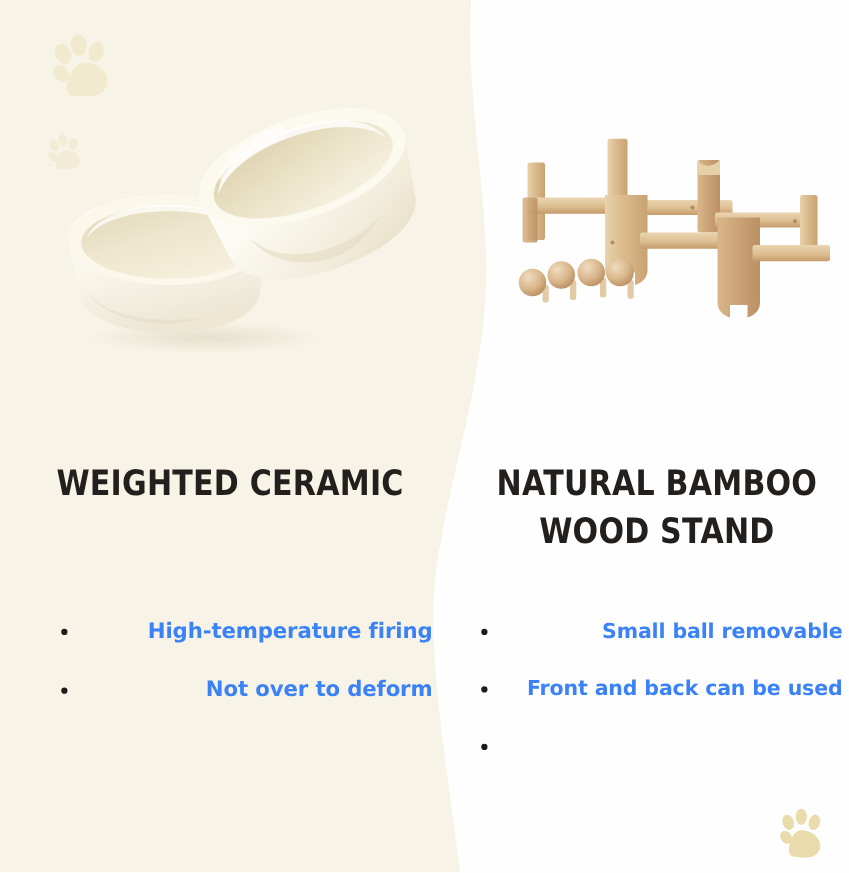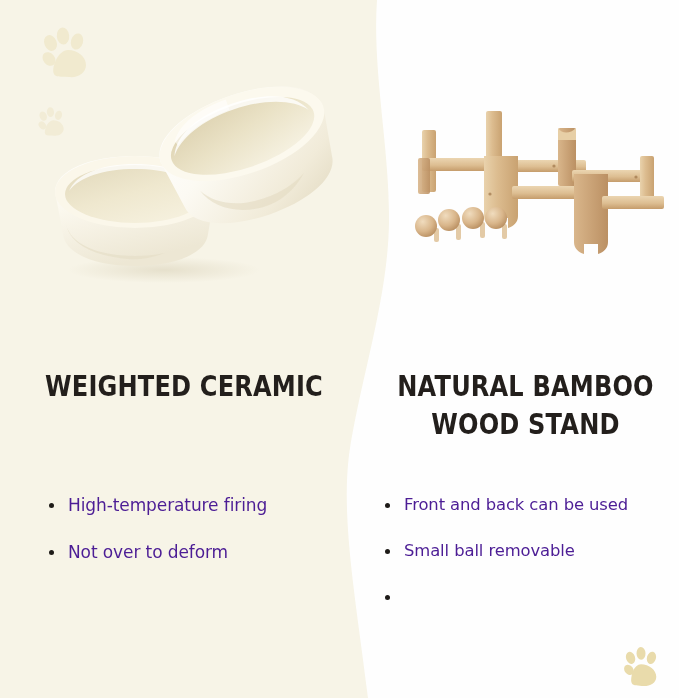--- a/index.html
+++ b/index.html
@@ -74,25 +74,26 @@
   #heading-right .hl {
     display: block;
   }
 
   
   .bullet-list {
     position: absolute;
     margin: 0;
     padding: 0;
     list-style: none;
-    color: #4c1d95;
+    color: #3b82f6;
     font-family: "DejaVu Sans", sans-serif;
     font-size: 17px;
-    font-weight: 400;
+    font-weight: 700;
     letter-spacing: -0.1px;
+    text-align: right;
   }
   #list-left  { left: 46px;  top: 495px; width: 300px; }
   #list-right { left: 382px; top: 495px; width: 292px; }
 
   .bullet-item {
     position: relative;
     padding-left: 22px;
     margin-bottom: 27px;
     white-space: nowrap;
   }
@@ -294,24 +295,24 @@
     </li>
     <li class="bullet-item">
       <span class="bullet-dot"></span>
       <span>Not over to deform</span>
     </li>
   </ul>
 
   <ul id="list-right" class="bullet-list">
     <li class="bullet-item">
       <span class="bullet-dot"></span>
+      <span>Small ball removable</span>
+    </li>
+    <li class="bullet-item">
+      <span class="bullet-dot"></span>
       <span>Front and back can be used</span>
     </li>
     <li class="bullet-item">
       <span class="bullet-dot"></span>
-      <span>Small ball removable</span>
-    </li>
-    <li class="bullet-item">
-      <span class="bullet-dot"></span>
     </li>
   </ul>
 
 </div>
 
 </body></html>

